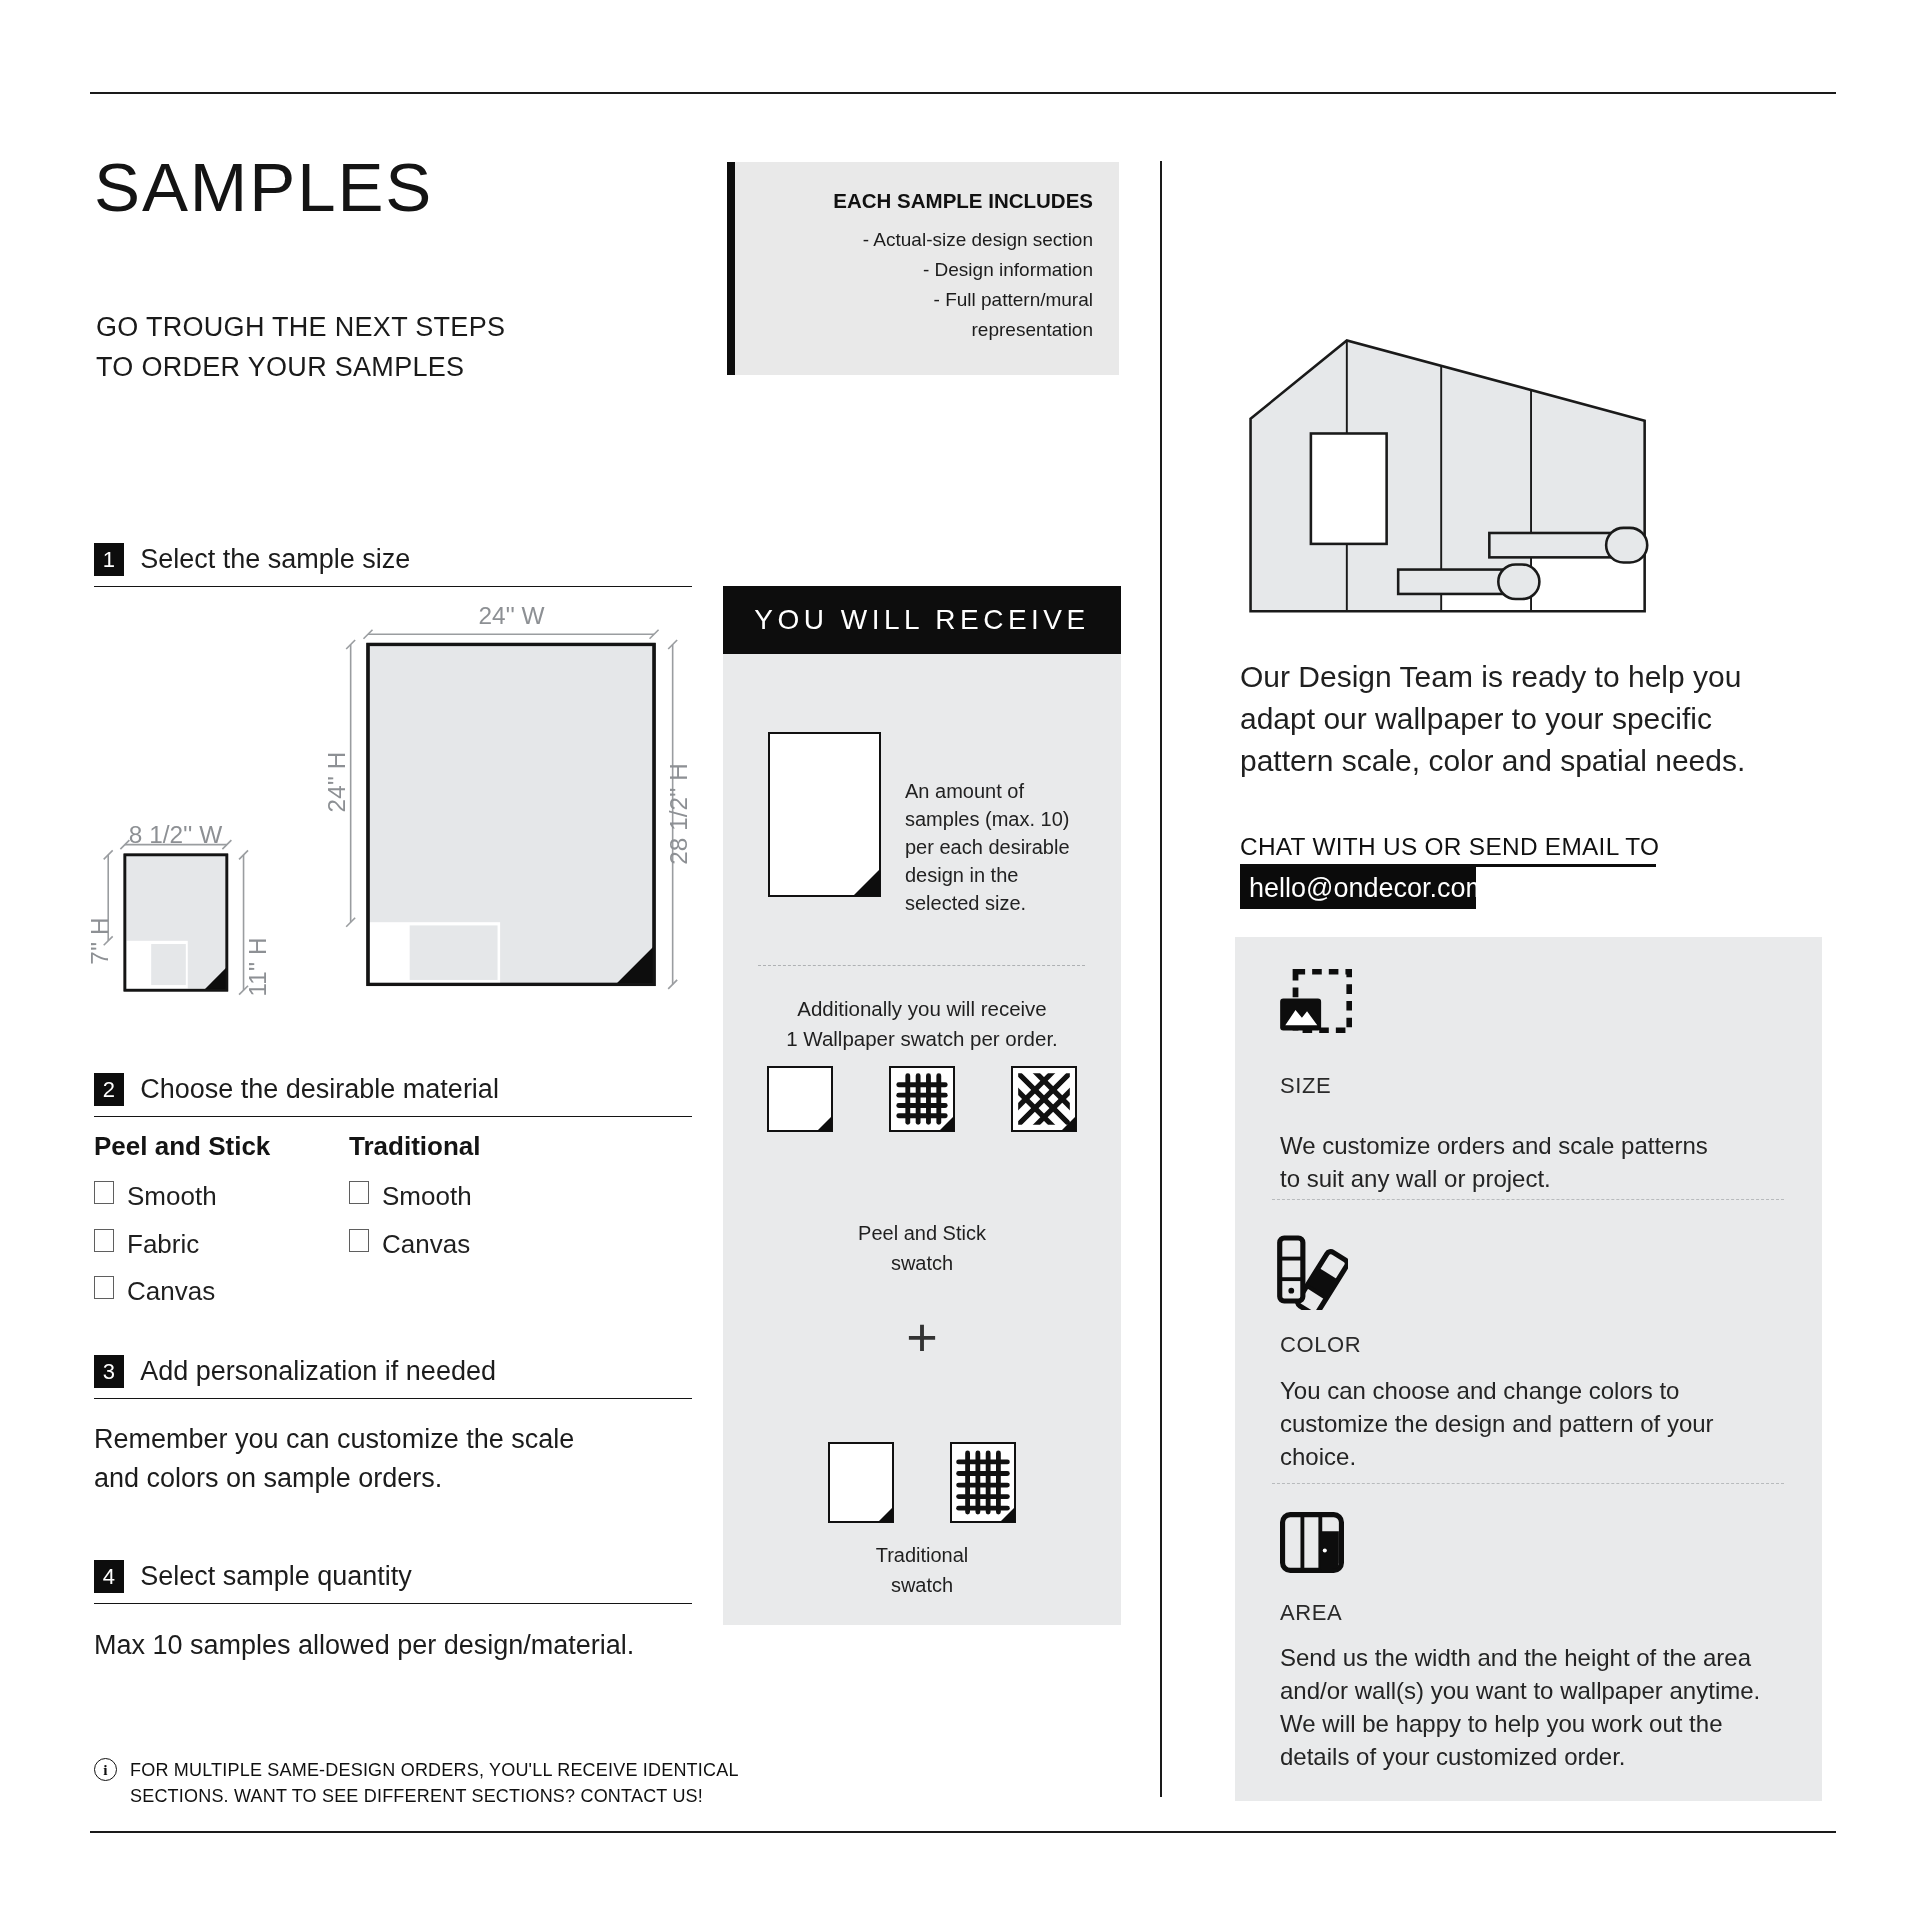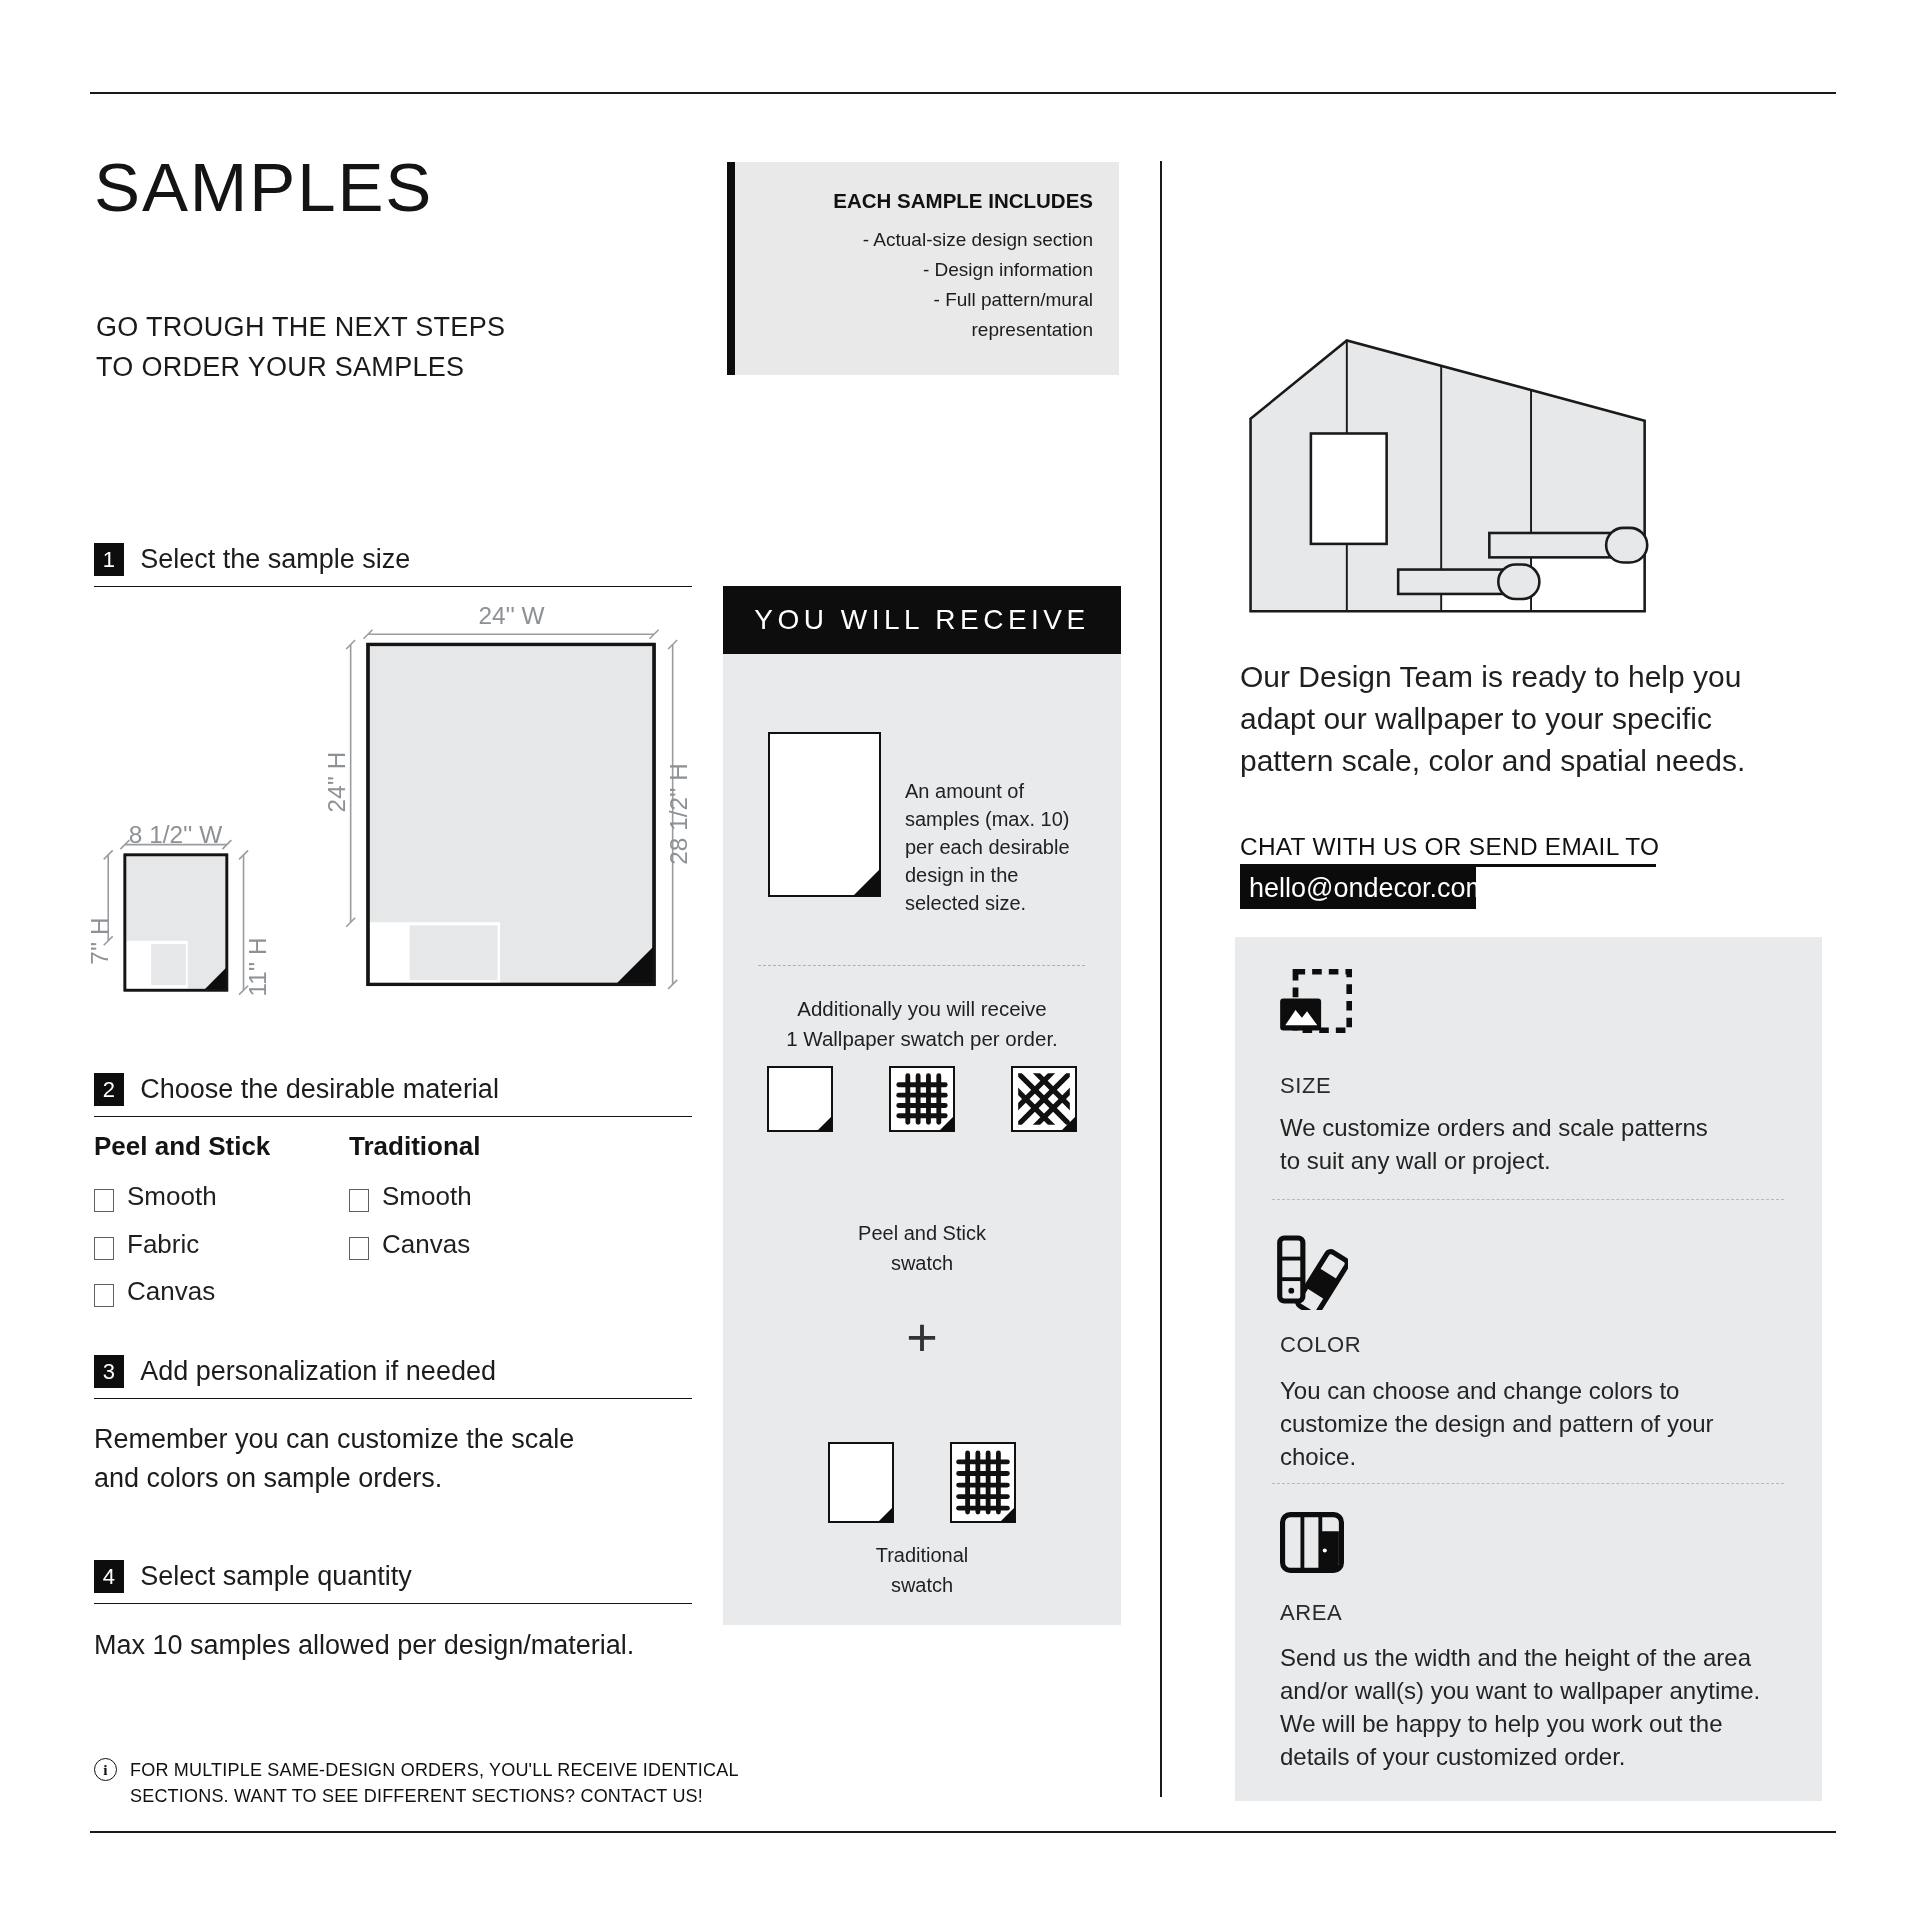--- a/index.html
+++ b/index.html
@@ -18,21 +18,21 @@
   .inc-item{font-size:19px;line-height:30px;font-weight:300;color:#1c1c1c;}
   .step-head{position:absolute;display:flex;align-items:center;gap:16.7px;width:598px;
         border-bottom:1.9px solid #141414;padding-bottom:10.3px;}
   .badge{flex:0 0 auto;width:29.5px;height:33px;background:#0d0d0d;color:#fff;font-size:22px;
         display:flex;align-items:center;justify-content:center;}
   .step-title{font-size:27px;font-weight:400;color:#1c1c1c;}
   .step-body{font-size:27px;line-height:39px;font-weight:300;color:#1c1c1c;}
   .dim-label{position:absolute;width:193px;text-align:center;font-size:24.4px;font-weight:300;color:#8d9094;}
   .vert{transform:rotate(-90deg);}
   .mat-head{font-size:26px;font-weight:700;color:#141414;margin-bottom:19px;}
-  .opt{display:flex;align-items:flex-end;gap:13px;margin-bottom:16.7px;}
+  .opt{display:flex;align-items:flex-start;gap:13px;margin-bottom:16.7px;}
   .cb{flex:0 0 auto;width:18px;height:21px;border:1.9px solid #5f5f5f;background:#fff;}
   .opt-label{font-size:26px;font-weight:300;color:#1f1f1f;}
   .note{position:absolute;left:94px;top:1757px;display:flex;gap:13px;align-items:flex-start;}
   .info-circle{flex:0 0 auto;width:21px;height:21px;border:1.9px solid #111;border-radius:50%;
         display:flex;align-items:center;justify-content:center;margin-top:1.3px;
         font-family:"Liberation Serif",serif;font-size:15.4px;font-weight:700;color:#111;}
   .note-text{font-size:18px;line-height:26px;font-weight:400;color:#101010;letter-spacing:0.2px;}
   .banner{position:absolute;left:723px;top:586px;width:398px;height:68px;background:#0d0d0d;
         color:#fff;font-size:28px;letter-spacing:4.5px;display:flex;align-items:center;justify-content:center;}
   .mid-panel{position:absolute;left:723px;top:654px;width:398px;height:971px;background:#e9eaeb;}
@@ -302,21 +302,21 @@
   <div class="email-box">hello@ondecor.com</div>
 
   <div class="feat-panel">
 
     <svg class="abs" style="left:45px;top:32px;" width="72" height="64" viewBox="0 0 112 100">
       <rect x="24" y="4" width="84" height="92" fill="none" stroke="#0d0d0d" stroke-width="9" stroke-dasharray="15 11"></rect>
       <rect x="0" y="46" width="64" height="50" rx="5" fill="#0d0d0d"></rect>
       <path d="M8,88 L24,64 L34,76 L42,66 L58,88 Z" fill="#ffffff"></path>
     </svg>
     <div class="feat-head" style="top:136px;">SIZE</div>
-    <div class="feat-body pre" style="top:174px;">We customize orders and scale patterns
+    <div class="feat-body pre" style="top:192px;">We customize orders and scale patterns
 to suit any wall or project.</div>
 
     <div class="feat-dash" style="top:262px;"></div>
 
     <svg class="abs" style="left:42px;top:292px;" width="71" height="81" viewBox="0 0 110 126">
       <g transform="rotate(32 22 116)">
         <rect x="28" y="14" width="36" height="98" rx="7" fill="#e9eaeb" stroke="#0d0d0d" stroke-width="8"></rect>
         <rect x="28" y="46" width="36" height="34" fill="#0d0d0d"></rect>
         <line x1="28" y1="80" x2="64" y2="80" stroke="#0d0d0d" stroke-width="6"></line>
       </g>

